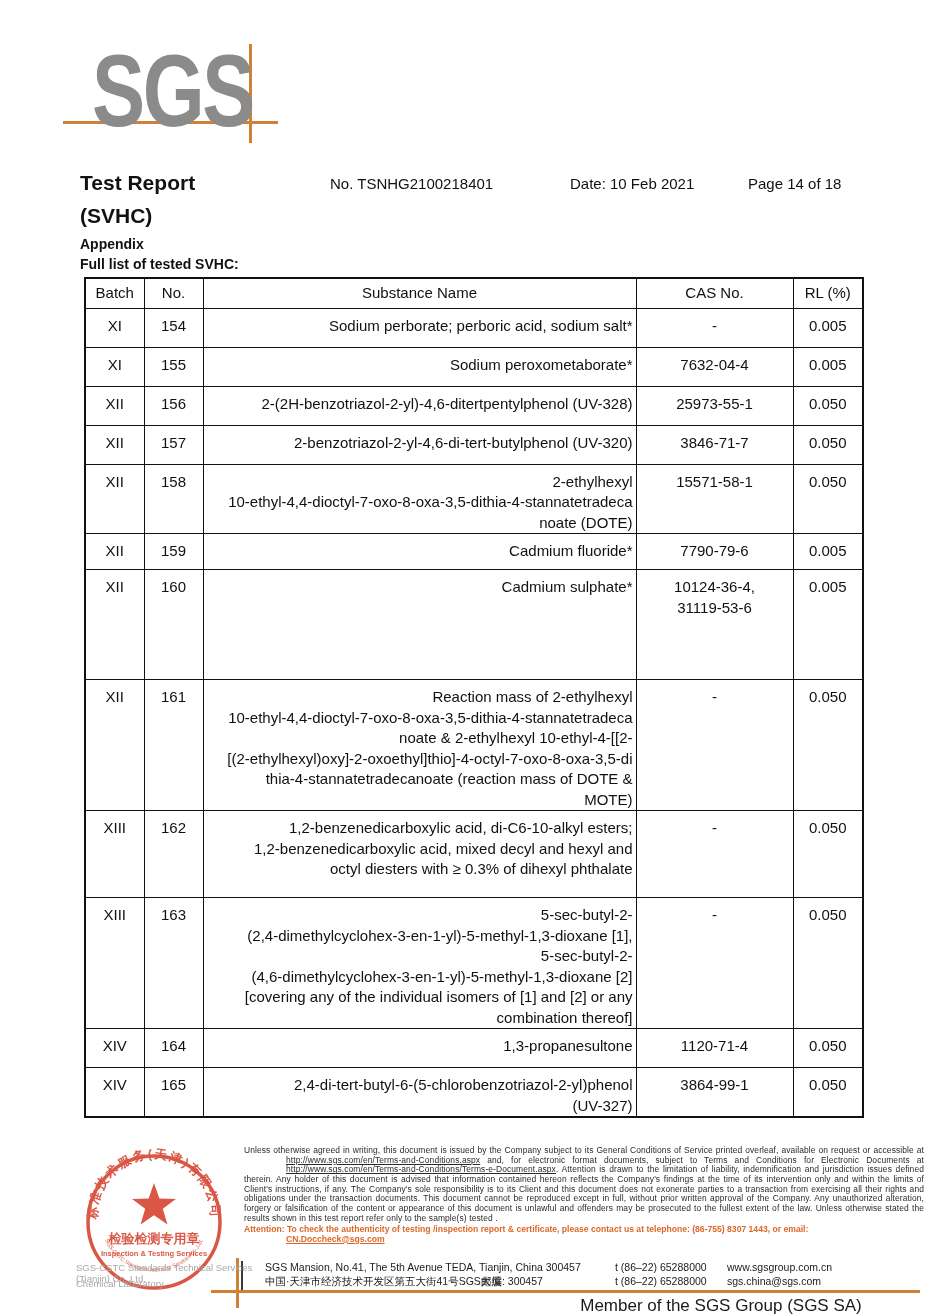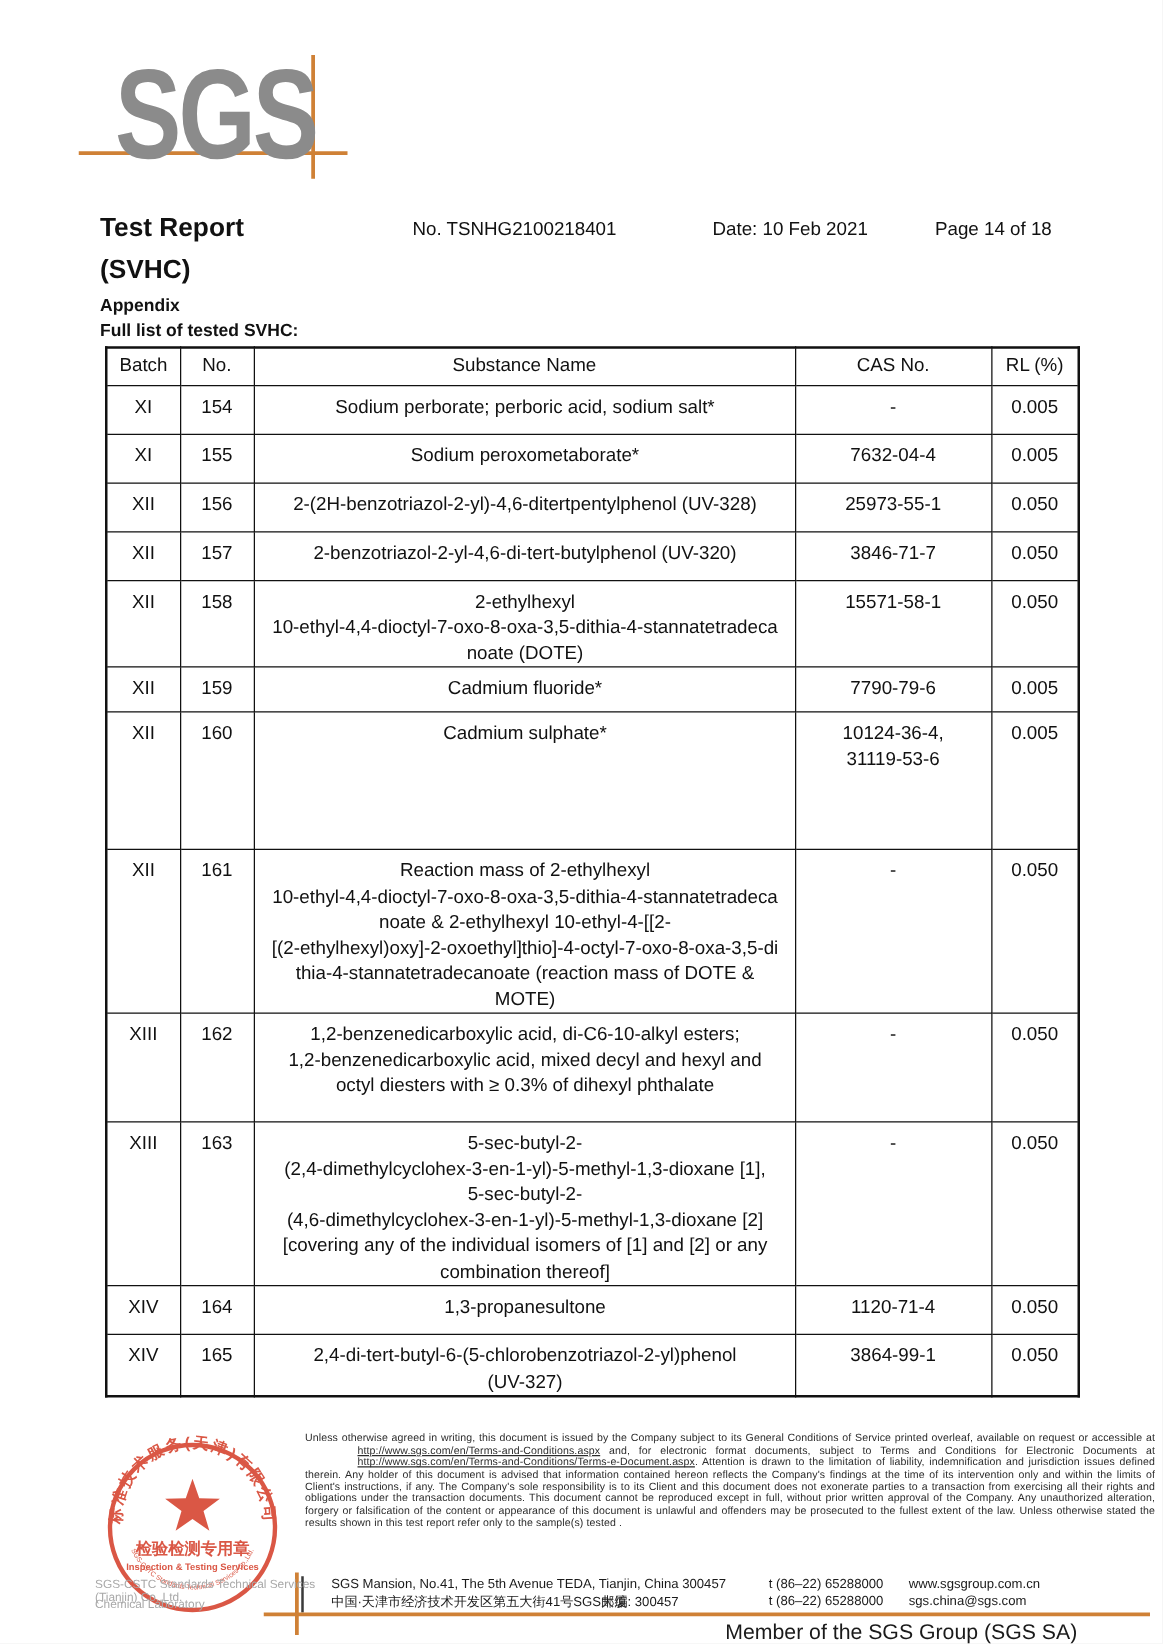--- a/index.html
+++ b/index.html
@@ -30,21 +30,21 @@
     position:absolute; left:84px; top:277px; width:778px;
     border-collapse:collapse; table-layout:fixed;
     font-size:15px; line-height:20.5px;border-radius:10px;
   }
   #svhc-table th, #svhc-table td { border:1.5px solid #111; }
   #svhc-table { border:2px solid #111; }
   #svhc-table thead tr { height:30px; }
   #svhc-table th { font-weight:normal; text-align:center; vertical-align:middle; font-size:15px; }
   #svhc-table td { vertical-align:top; padding-top:7px; white-space:pre-line;margin-top:42px; }
   .c-batch, .c-no, .c-cas, .c-rl { text-align:center; }
-  .c-name { text-align:center; padding-left:4px; padding-right:3px; }
+  .c-name { text-align:right; padding-left:4px; padding-right:3px; }
   tbody tr:nth-child(1)  { height:39px; }
   tbody tr:nth-child(2)  { height:39px; }
   tbody tr:nth-child(3)  { height:39px; }
   tbody tr:nth-child(4)  { height:39px; }
   tbody tr:nth-child(5)  { height:69px; }
   tbody tr:nth-child(6)  { height:36px; }
   tbody tr:nth-child(7)  { height:110px; }
   tbody tr:nth-child(8)  { height:130px; }
   tbody tr:nth-child(9)  { height:87px; }
   tbody tr:nth-child(10) { height:129px; }
@@ -230,20 +230,21 @@
     <text x="82" y="114" text-anchor="middle" font-size="7.5" font-weight="bold" fill="#d5402c">Inspection &amp; Testing Services</text>
     <text font-size="5.5" fill="#d5402c">
       <textPath href="#arcBottom" startOffset="50%" text-anchor="middle">SGS-CSTC Standards Technical Services Co.,Ltd.</textPath>
     </text>
   </svg>
   <div class="company-line1">SGS-CSTC Standards Technical Services (Tianjin) Co.,Ltd.</div>
   <div class="company-line2">Chemical Laboratory</div>
 
   <div class="legal-block">
     <p class="legal-text"><span>Unless otherwise agreed in writing, this document is issued by the Company subject to its General Conditions of Service printed overleaf, available on request or accessible at </span><span class="u">http://www.sgs.com/en/Terms-and-Conditions.aspx</span><span> and, for electronic format documents, subject to Terms and Conditions for Electronic Documents at </span><span class="u">http://www.sgs.com/en/Terms-and-Conditions/Terms-e-Document.aspx</span><span>. Attention is drawn to the limitation of liability, indemnification and jurisdiction issues defined therein. Any holder of this document is advised that information contained hereon reflects the Company's findings at the time of its intervention only and within the limits of Client's instructions, if any. The Company's sole responsibility is to its Client and this document does not exonerate parties to a transaction from exercising all their rights and obligations under the transaction documents. This document cannot be reproduced except in full, without prior written approval of the Company. Any unauthorized alteration, forgery or falsification of the content or appearance of this document is unlawful and offenders may be prosecuted to the fullest extent of the law. Unless otherwise stated the results shown in this test report refer only to the sample(s) tested .</span></p>
+    <p class="attention-text"><span>Attention: To check the authenticity of testing /inspection report &amp; certificate, please contact us at telephone: (86-755) 8307 1443, or email: </span><span class="u">CN.Doccheck@sgs.com</span></p>
   </div>
 
   <div class="address-block">
     <div class="addr-row">
       <span class="addr-main">SGS Mansion, No.41, The 5th Avenue TEDA, Tianjin, China 300457</span>
       <span class="addr-tel">t (86–22) 65288000</span>
       <span class="addr-net">www.sgsgroup.com.cn</span>
     </div>
     <div class="addr-row">
       <span class="addr-main">中国·天津市经济技术开发区第五大街41号SGS大厦</span>

